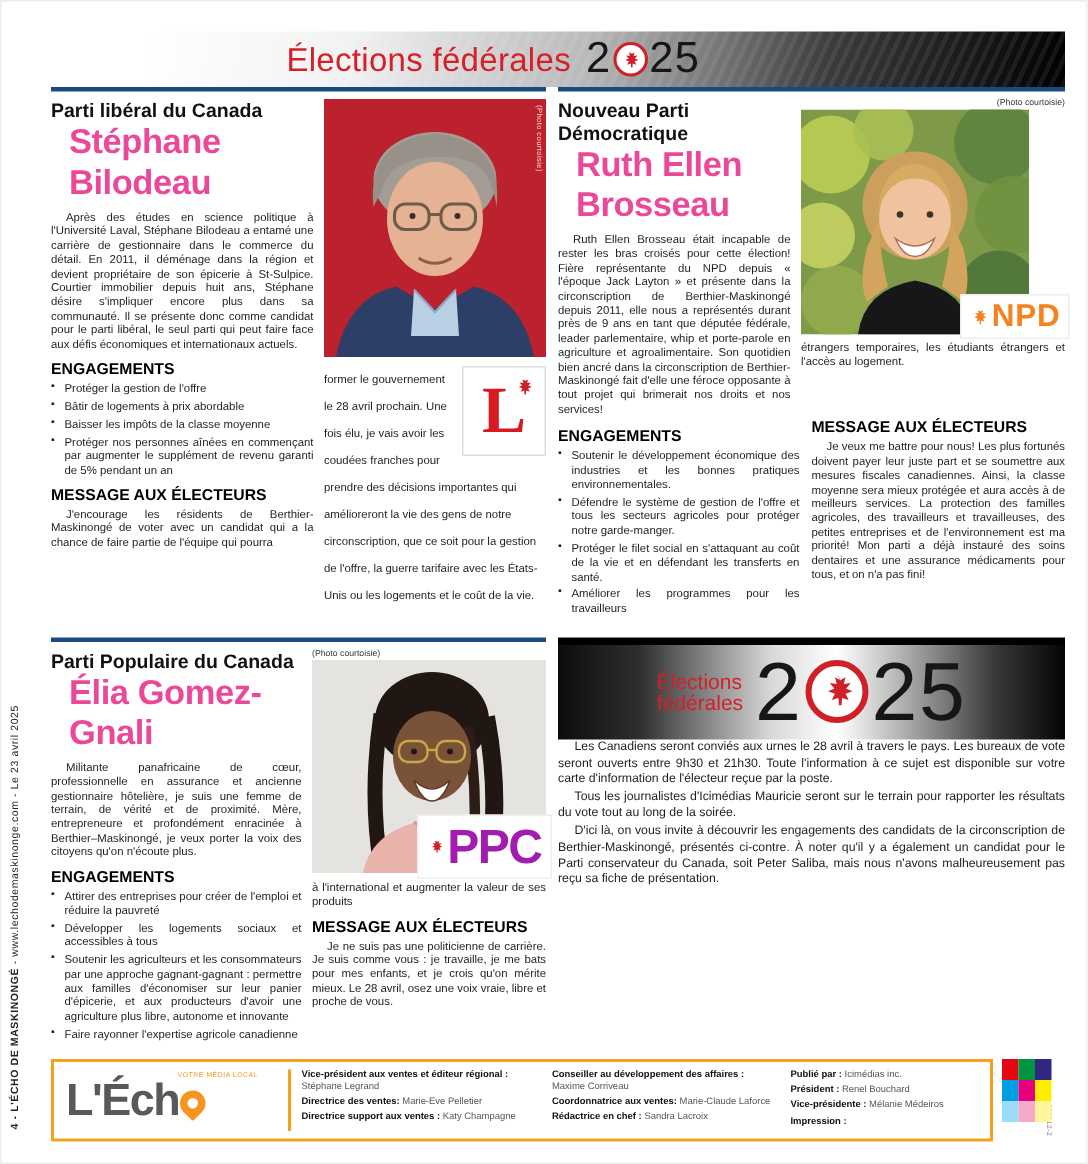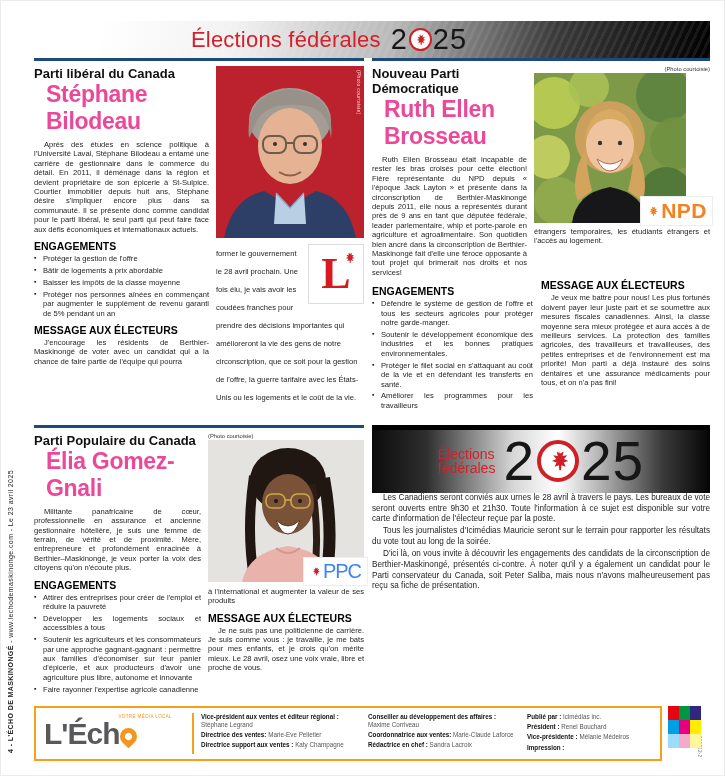--- a/index.html
+++ b/index.html
@@ -91,21 +91,21 @@
   .logo-npd .t { font-size:21px; font-weight:800; color:#f58220; letter-spacing:.5px; }
   .two-sub { display:grid; grid-template-columns:1fr 1.05fr; gap:8px; margin-top:2px; }
 
   
   .col-photo-ppc { width:156px; flex-shrink:0; }
   .logo-ppc {
     position:absolute; right:-4px; bottom:-4px; background:#fff; border:1px solid #eee;
     padding:2px 6px; display:flex; align-items:center; gap:2px;
   }
   .logo-ppc svg { width:11px; height:11px; }
-  .logo-ppc .t { font-size:20px; font-weight:400; color:#3b82f6; letter-spacing:-1px; }
+  .logo-ppc .t { font-size:32px; font-weight:700; color:#a21caf; letter-spacing:-1px; }
 
   
   .election-banner {
     height:68px; border-top:5px solid #000;
     background:linear-gradient(90deg,#0c0c0c 0%,#2e2e2e 16%,#d8d8d8 42%,#ffffff 55%,#bdbdbd 66%,#3a3a3a 86%,#050505 100%);
     display:flex; align-items:center; justify-content:center; gap:8px;
   }
   .election-banner .stack { color:#d5202a; font-size:14px; line-height:1.02; text-align:left; }
   .year-lg { font-size:55px; letter-spacing:1px; font-weight:500; color:#161616; }
   .leaf-ring-lg { width:42px; height:42px; border-width:4px; margin:0 2px; }
@@ -248,22 +248,22 @@
               <span class="t">NPD</span>
             </div>
           </div>
           <p class="overflow-txt" style="margin-top:4px">étrangers temporaires, les étudiants étrangers et l'accès au logement.</p>
         </div>
       </div>
       <div class="two-sub">
         <div>
           <div class="subhead">ENGAGEMENTS</div>
           <ul class="bullet-list">
+            <li>Soutenir le développement économique des industries et les bonnes pratiques environnementales.</li>
             <li>Défendre le système de gestion de l'offre et tous les secteurs agricoles pour protéger notre garde-manger.</li>
-            <li>Soutenir le développement économique des industries et les bonnes pratiques environnementales.</li>
             <li>Protéger le filet social en s'attaquant au coût de la vie et en défendant les transferts en santé.</li>
             <li>Améliorer les programmes pour les travailleurs</li>
           </ul>
         </div>
         <div>
           <div class="subhead" style="margin-top:0">MESSAGE AUX ÉLECTEURS</div>
           <p class="body-txt">Je veux me battre pour nous! Les plus fortunés doivent payer leur juste part et se soumettre aux mesures fiscales canadiennes. Ainsi, la classe moyenne sera mieux protégée et aura accès à de meilleurs services. La protection des familles agricoles, des travailleurs et travailleuses, des petites entreprises et de l'environnement est ma priorité! Mon parti a déjà instauré des soins dentaires et une assurance médicaments pour tous, et on n'a pas fini!</p>
         </div>
       </div>
     </div>

